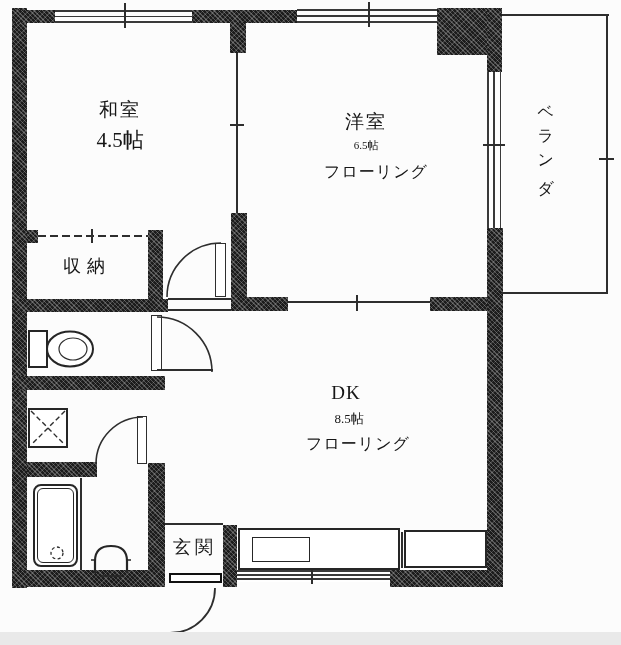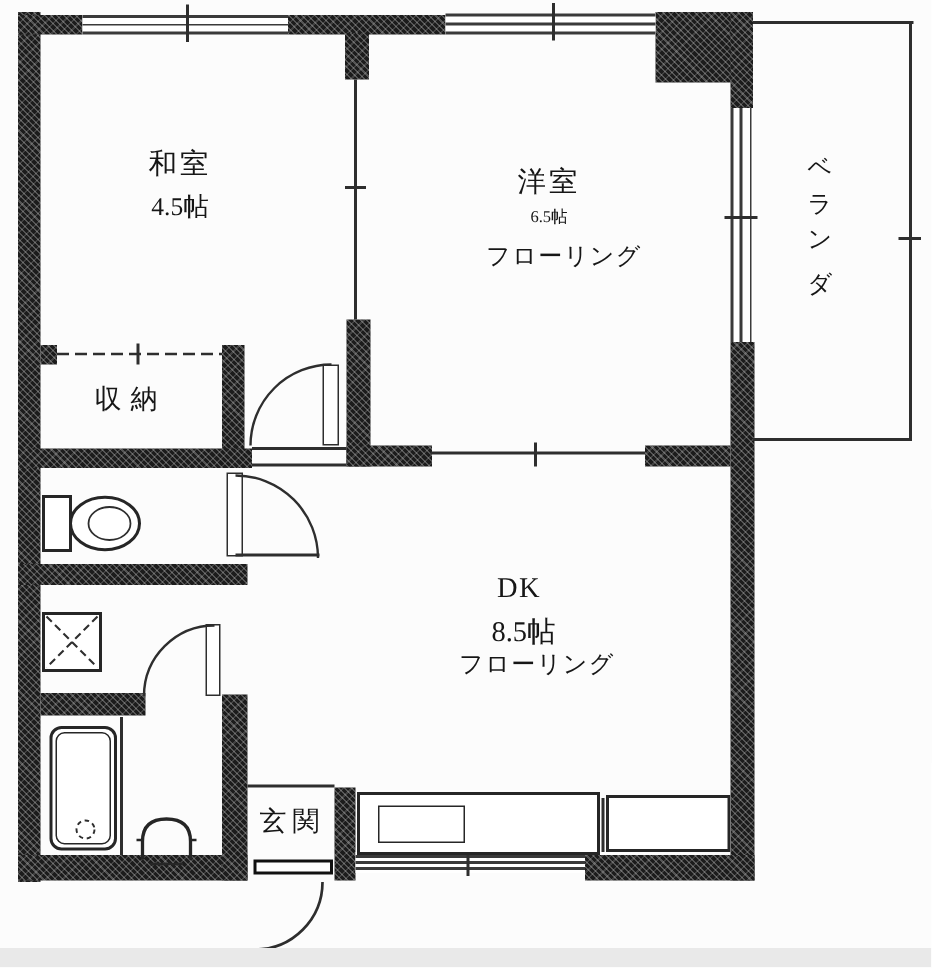--- a/index.html
+++ b/index.html
@@ -121,30 +121,30 @@
     <line x1="65" y1="411" x2="31" y2="445" stroke="#2e2e2e" stroke-width="1.4" stroke-dasharray="5 3"></line>
 
     <circle cx="57" cy="553" r="6" fill="none" stroke="#2e2e2e" stroke-width="1.3" stroke-dasharray="3 2.5"></circle>
 
     <path d="M95,573 L95,561 Q95,546 111,546 Q127,546 127,561 L127,573" fill="none" stroke="#262626" stroke-width="2.2"></path>
     <path d="M100,576 L122,576" fill="none" stroke="#262626" stroke-width="1.6"></path>
     <path d="M91,560 h5 M126,560 h5" fill="none" stroke="#262626" stroke-width="1.6"></path>
   </svg>
 
   <div class="label" style="left:90px;top:100px;width:60px;font-size:19px;letter-spacing:2px;">和室</div>
-  <div class="label" style="left:88px;top:129px;width:64px;font-size:17px;">4.5帖</div>
+  <div class="label" style="left:88px;top:129px;width:64px;font-size:21px;">4.5帖</div>
 
   <div class="label" style="left:338px;top:112px;width:56px;font-size:19px;letter-spacing:2px;">洋室</div>
   <div class="label" style="left:336px;top:139px;width:60px;font-size:11px;">6.5帖</div>
   <div class="label" style="left:316px;top:163px;width:120px;font-size:16px;letter-spacing:1px;">フローリング</div>
 
   <div class="label" style="left:58px;top:257px;width:58px;font-size:18px;letter-spacing:6px;">収納</div>
 
   <div class="label" style="left:322px;top:383px;width:48px;font-size:19px;letter-spacing:1px;">DK</div>
-  <div class="label" style="left:318px;top:412px;width:62px;font-size:19px;">8.5帖</div>
+  <div class="label" style="left:318px;top:412px;width:62px;font-size:13px;">8.5帖</div>
   <div class="label" style="left:298px;top:435px;width:120px;font-size:16px;letter-spacing:1px;">フローリング</div>
 
   <div class="label" style="left:166px;top:538px;width:58px;font-size:18px;letter-spacing:4px;">玄関</div>
 
   <div class="label" style="left:537px;top:93px;font-size:16px;letter-spacing:7px;writing-mode:vertical-rl;">ベランダ</div>
 
   <div class="scanband" style="left:0;top:632px;width:621px;height:13px;"></div>
 </div>
 
 </body></html>

